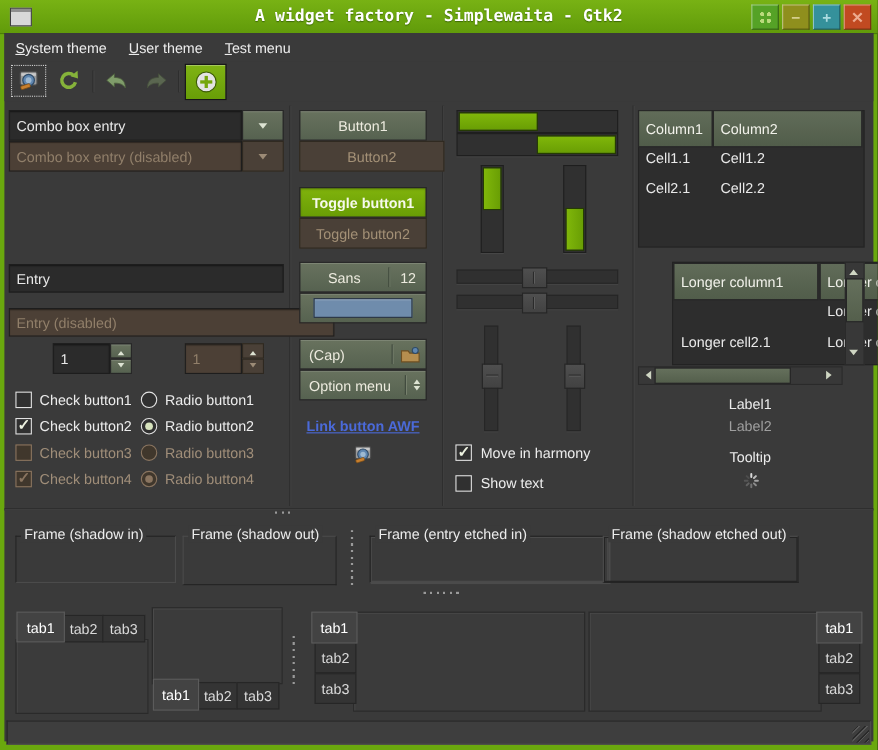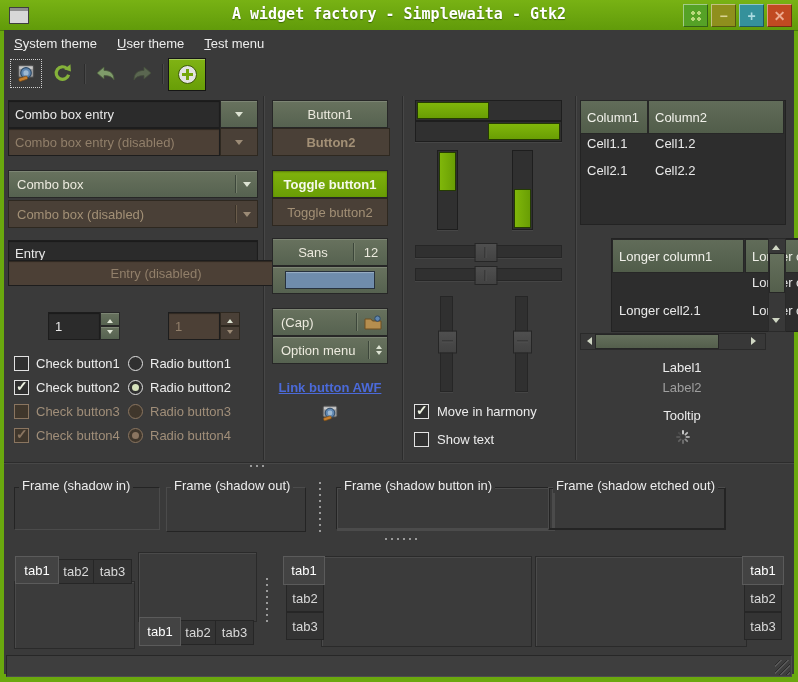--- a/index.html
+++ b/index.html
@@ -195,35 +195,25 @@
       <span class="tri-d"></span>
     </div>
 
   <div class="entry dis" style="left:8px;top:128px;width:212px;height:28px;box-sizing:border-box;">
       <span>Combo box entry (disabled)</span>
     </div>
   <div class="btn dis" style="left:220px;top:128px;width:38px;height:28px;box-sizing:border-box;">
       <span class="tri-d"></span>
     </div>
 
-  <div class="btn left" style="left:8px;top:170px;width:250px;height:28px;box-sizing:border-box;">
-    <span>Combo box</span>
-    <span class="combo-sep"></span>
-    <span class="tri-d" style="margin-right:6px;"></span>
-  </div>
-  <div class="btn left dis" style="left:8px;top:200px;width:250px;height:28px;box-sizing:border-box;">
-    <span>Combo box (disabled)</span>
-    <span class="combo-sep"></span>
-    <span class="tri-d" style="margin-right:6px;"></span>
-  </div>
 
   <div class="entry" style="left:8px;top:240px;width:250px;height:26px;box-sizing:border-box;">
       <span>Entry</span>
     </div>
-  <div class="entry dis" style="left:8px;top:260px;width:296px;height:26px;box-sizing:border-box;justify-content:center;">
+  <div class="entry dis" style="left:8px;top:280px;width:296px;height:26px;box-sizing:border-box;">
       <span>Entry (disabled)</span>
     </div>
 
   <div class="entry" style="left:48px;top:312px;width:52px;height:28px;box-sizing:border-box;">
       <span>1</span>
     </div>
   <div class="btn" style="left:100px;top:312px;width:20px;height:14px;box-sizing:border-box;">
       <span class="tri-u" style="border-width:3px;border-bottom-width:4px;margin:0;"></span>
     </div>
   <div class="btn" style="left:100px;top:326px;width:20px;height:14px;box-sizing:border-box;">
@@ -252,21 +242,21 @@
   <div class="radio" style="left:128px;top:356px;"></div>
   <div class="wlabel" style="left:150px;top:353px;height:20px;">Radio button1</div>
   <div class="radio checked" style="left:128px;top:380px;"></div>
   <div class="wlabel" style="left:150px;top:377px;height:20px;">Radio button2</div>
   <div class="radio dis" style="left:128px;top:404px;"></div>
   <div class="wlabel dim" style="left:150px;top:401px;height:20px;">Radio button3</div>
   <div class="radio dis checked" style="left:128px;top:428px;"></div>
   <div class="wlabel dim" style="left:150px;top:425px;height:20px;">Radio button4</div>
 
   <div class="btn" style="left:272px;top:100px;width:116px;height:28px;box-sizing:border-box;">Button1</div>
-  <div class="btn dis" style="left:272px;top:128px;width:118px;height:28px;box-sizing:border-box;font-weight:bold;">Button2</div>
+  <div class="btn dis" style="left:272px;top:128px;width:132px;height:28px;box-sizing:border-box;">Button2</div>
   <div class="btn on" style="left:272px;top:170px;width:116px;height:28px;box-sizing:border-box;font-weight:bold;">Toggle button1</div>
   <div class="btn dis" style="left:272px;top:198px;width:116px;height:28px;box-sizing:border-box;">Toggle button2</div>
 
   <div class="btn" style="left:272px;top:238px;width:116px;height:28px;box-sizing:border-box;">
     <span style="flex:1;text-align:center;">Sans</span>
     <span style="width:1px;height:70%;background:#3c463a;border-right:1px solid #77816d;"></span>
     <span style="width:32px;text-align:center;">12</span>
   </div>
 
   <div class="btn" style="left:272px;top:266px;width:116px;height:28px;box-sizing:border-box;">
@@ -401,21 +391,21 @@
     <div class="box"></div>
     <div class="flabel">Frame (shadow in)</div>
   </div>
   <div class="frame out" style="left:166px;top:480px;width:140px;height:52px;">
     <div class="box"></div>
     <div class="flabel">Frame (shadow out)</div>
   </div>
   <div class="dotsv" style="left:318px;top:482px;height:54px;"></div>
   <div class="frame ein" style="left:336px;top:480px;width:218px;height:50px;">
     <div class="box"></div>
-    <div class="flabel">Frame (shadow button in)</div>
+    <div class="flabel">Frame (entry etched in)</div>
   </div>
   <div class="frame eout" style="left:548px;top:480px;width:178px;height:50px;">
     <div class="box"></div>
     <div class="flabel">Frame (shadow etched out)</div>
   </div>
   <div class="dotsh" style="left:385px;top:537px;width:34px;"></div>
 
   <div class="nbpage" style="left:14px;top:581px;width:119px;height:66px;"></div>
   <div class="tab active" style="left:15px;top:556px;width:42px;height:26px;">tab1</div>
   <div class="tab" style="left:58px;top:559px;width:34px;height:23px;">tab2</div>

